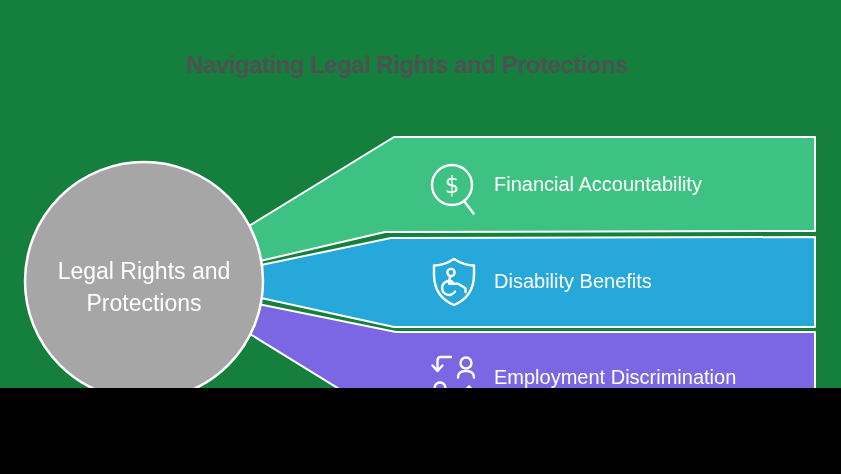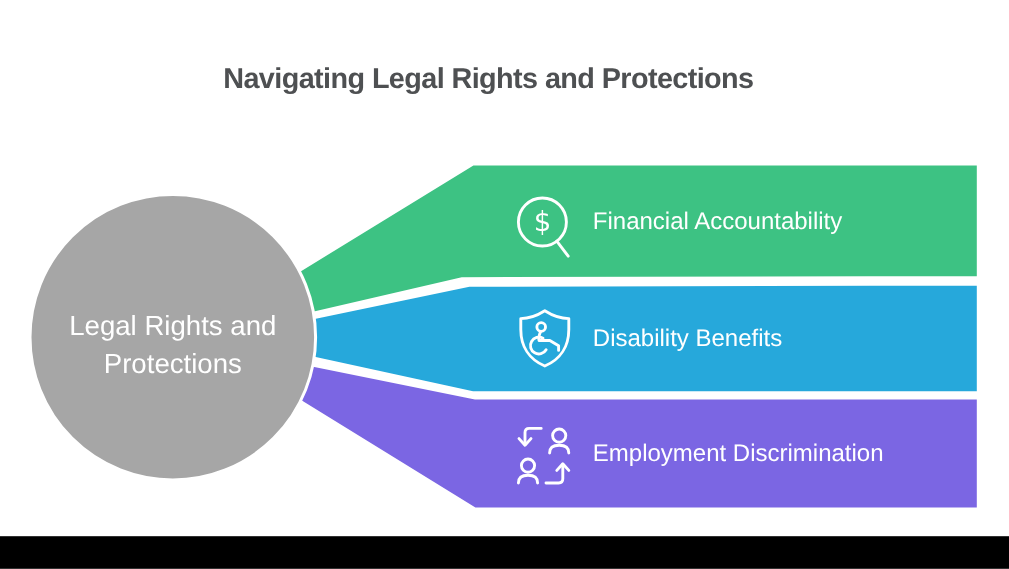--- a/index.html
+++ b/index.html
@@ -1,20 +1,20 @@
 <!DOCTYPE html>
 <html><head>
 <meta charset="utf-8">
 <style>
   html, body { margin: 0; padding: 0; background: #000000; }
   .stage {
     position: relative;
     width: 841px;
-    height: 447px;
-    background: #ffffff;
+    height: 388px;
+    background: #15803d;
     overflow: hidden;
     font-family: "Liberation Sans", sans-serif;
   }
   svg { display: block; }
   .diagram-title {
     font-family: "Liberation Sans", sans-serif;
     font-size: 24px;
     font-weight: 700;
     letter-spacing: -0.5px;
   }

